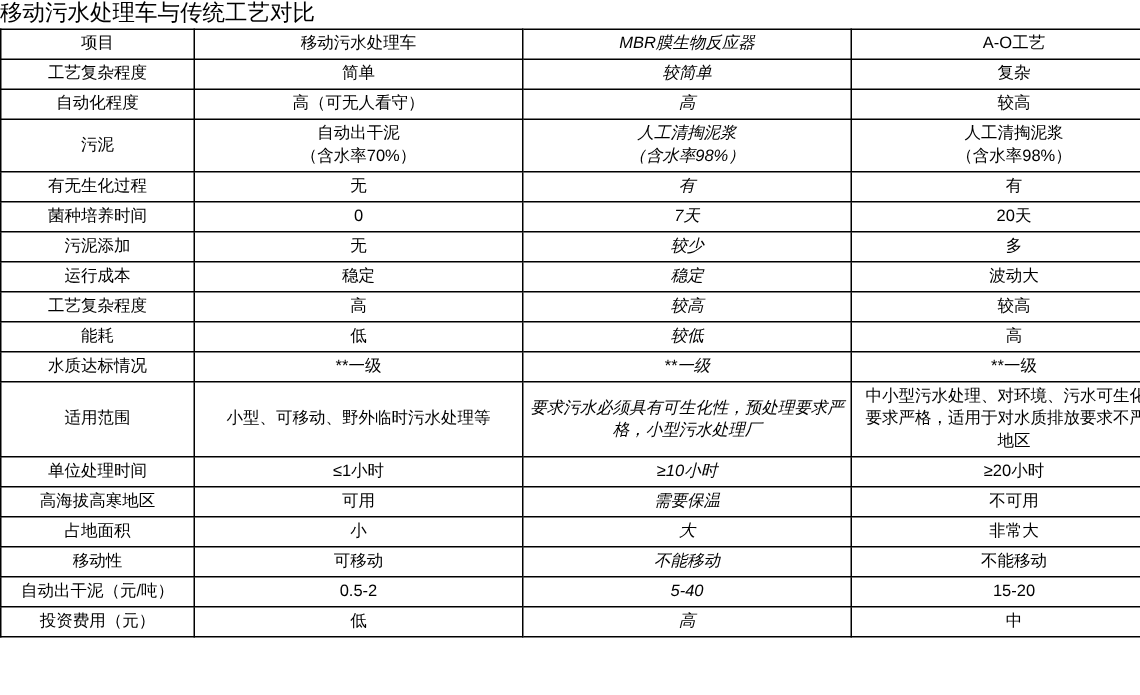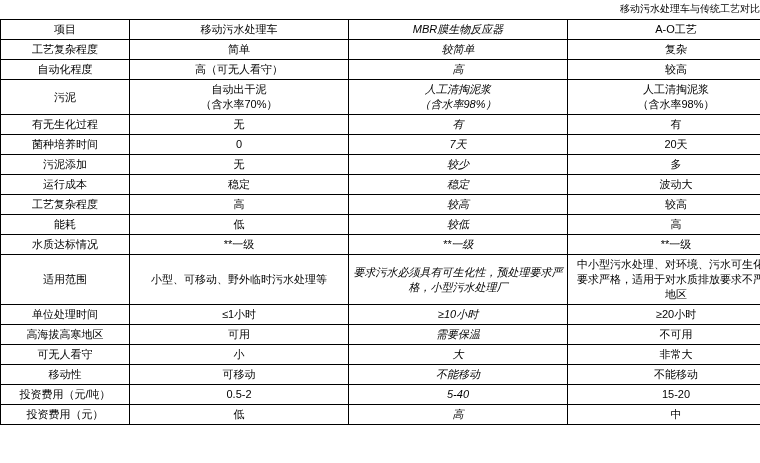--- a/index.html
+++ b/index.html
@@ -14,22 +14,22 @@
     color: #000000;
     overflow: hidden;
   }
   .page {
     width: 760px;
     height: 463px;
     position: relative;
     box-sizing: border-box;
   }
   .doc-title {
-    text-align: right;
-    font-size: 10px;
+    text-align: left;
+    font-size: 15px;
     line-height: 14px;
     padding: 2px 0 3px 0;
     font-weight: normal;
     color: #000;
   }
   table.cmp {
     border-collapse: collapse;
     width: 748px;
     margin: 0 auto;
     table-layout: fixed;
@@ -228,21 +228,21 @@
             <span class="cell-line">可用</span>
           </td>
           <td class="col2">
             <span class="cell-line">需要保温</span>
           </td>
           <td class="col3">
             <span class="cell-line">不可用</span>
           </td>
         </tr>
         <tr>
-          <td class="col0">可无人看守</td>
+          <td class="col0">占地面积</td>
           <td class="col1">
             <span class="cell-line">小</span>
           </td>
           <td class="col2">
             <span class="cell-line">大</span>
           </td>
           <td class="col3">
             <span class="cell-line">非常大</span>
           </td>
         </tr>
@@ -252,21 +252,21 @@
             <span class="cell-line">可移动</span>
           </td>
           <td class="col2">
             <span class="cell-line">不能移动</span>
           </td>
           <td class="col3">
             <span class="cell-line">不能移动</span>
           </td>
         </tr>
         <tr>
-          <td class="col0">投资费用（元/吨）</td>
+          <td class="col0">自动出干泥（元/吨）</td>
           <td class="col1">
             <span class="cell-line">0.5-2</span>
           </td>
           <td class="col2">
             <span class="cell-line">5-40</span>
           </td>
           <td class="col3">
             <span class="cell-line">15-20</span>
           </td>
         </tr>

